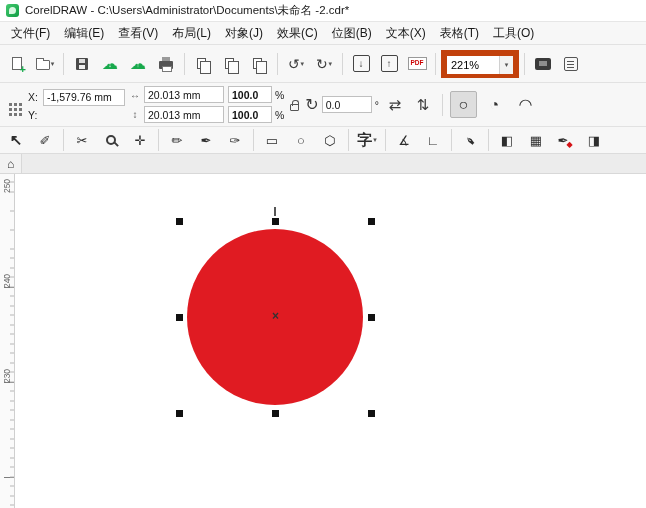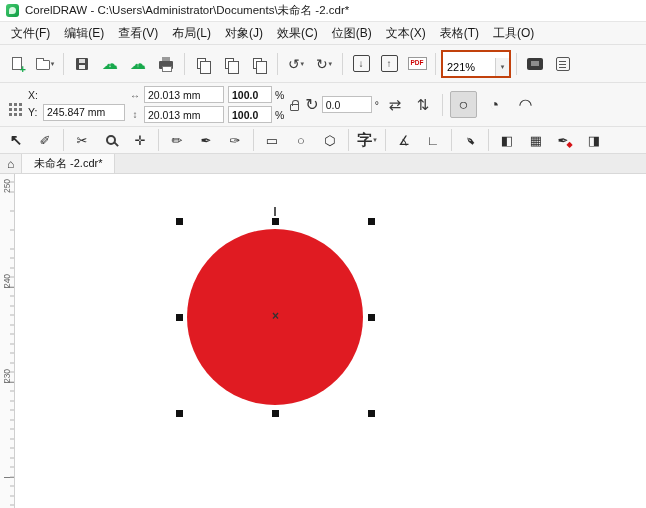--- a/index.html
+++ b/index.html
@@ -33,21 +33,21 @@
   .cloudwrap { position:relative; display:inline-flex; }
   .cloud { color:#18a94c; font-size:16px; }
   .cloudarr { position:absolute; left:50%; top:56%; transform:translate(-50%,-50%); font-size:7px; color:#fff; font-weight:bold; }
   .ic-print { width:14px; height:8px; background:#555; border-radius:1px; position:relative; margin-top:2px; }
   .ic-print::before { content:""; position:absolute; top:-4px; left:3px; width:8px; height:4px; background:#9a9a9a; }
   .ic-print::after { content:""; position:absolute; bottom:-3px; left:3px; width:8px; height:4px; background:#fff; border:1px solid #777; }
   .ic-dup { width:9px; height:11px; border:1px solid #555; background:#fff; position:relative; margin-right:3px; }
   .ic-dup::after { content:""; position:absolute; left:2px; top:2px; width:9px; height:11px; border:1px solid #555; background:#fbfbfb; }
   .ic-box { width:17px; height:17px; border:1.5px solid #444; border-radius:2px; display:flex; align-items:center; justify-content:center; font-size:10px; font-weight:bold; color:#333; }
   .ic-pdf { border:1px solid #999; background:#fff; font-size:6.5px; font-weight:bold; color:#c00; padding:2px 2px; line-height:1; }
-  .combo { display:flex; align-items:flex-end; border:2px solid #c2410c; background:#fff; height:28px; }
+  .combo { display:flex; align-items:flex-start; border:6px solid #c2410c; background:#fff; height:28px; }
   .combo input { border:none; width:52px; height:18px; font-size:11px; padding:0 4px; outline:none; }
   .combo .ddseg { width:14px; height:18px; border-left:1px solid #d0d0d0; display:flex; align-items:center; justify-content:center; font-size:7px; color:#555; background:#f3f3f3;}
   .ic-screen { width:16px; height:12px; background:#3a3a3a; border-radius:2px; position:relative; }
   .ic-screen::after { content:""; position:absolute; left:4px; top:3px; width:8px; height:5px; background:#8d8d8d; }
   .ic-launch { width:14px; height:14px; border:1.5px solid #555; border-radius:2px; position:relative; }
   .ic-launch::after { content:""; position:absolute; left:2px; top:3px; width:7px; height:1.5px; background:#555; box-shadow:0 3px 0 #555, 0 6px 0 #555; }
 
   
   .propbar { height:44px; display:flex; align-items:center; background:#f7f7f7; border-bottom:1px solid #e2e2e2; padding:0 4px; gap:4px; flex:0 0 auto;}
   .anchor-grid { width:3px; height:3px; background:#777; box-shadow:5px 0 #777,10px 0 #777,0 5px #777,5px 5px #777,10px 5px #777,0 10px #777,5px 10px #777,10px 10px #777; margin:0 12px 0 5px; flex:0 0 auto;}
@@ -202,24 +202,24 @@
         <span class="ic-launch"></span>
       </button>
   </div>
 
   <div class="propbar">
     <span class="anchor-grid"></span>
 
     <div class="stackcol">
       <div class="frow">
         <span class="flabel">X:</span>
+        <input class="pfield w80" readonly="" value="-1,579.76 mm" style="">
       </div>
       <div class="frow">
         <span class="flabel">Y:</span>
-        <input class="pfield w80" readonly="" value="245.847 mm" style="">
       </div>
     </div>
 
     <div class="stackcol">
       <div class="frow">
         <span class="mini">↔</span>
         <input class="pfield w72" readonly="" value="20.013 mm" style="">
       </div>
       <div class="frow">
         <span class="mini">↕</span>
@@ -331,23 +331,20 @@
         <span class="redbadge">◆</span>
       </button>
     <button class="tool">
         <span>◨</span>
       </button>
   </div>
 
   <div class="tabbar">
     <span class="homebtn">
         <span>⌂</span>
-      </span>
-    <span class="doctab">
-        <span>未命名 -2.cdr*</span>
       </span>
   </div>
 
 
   <div class="canvas-row">
     <div class="vruler">
       <span class="vlab" style="top:7px">250</span>
       <span class="vlab" style="top:102px">240</span>
       <span class="vlab" style="top:197px">230</span>
     </div>

